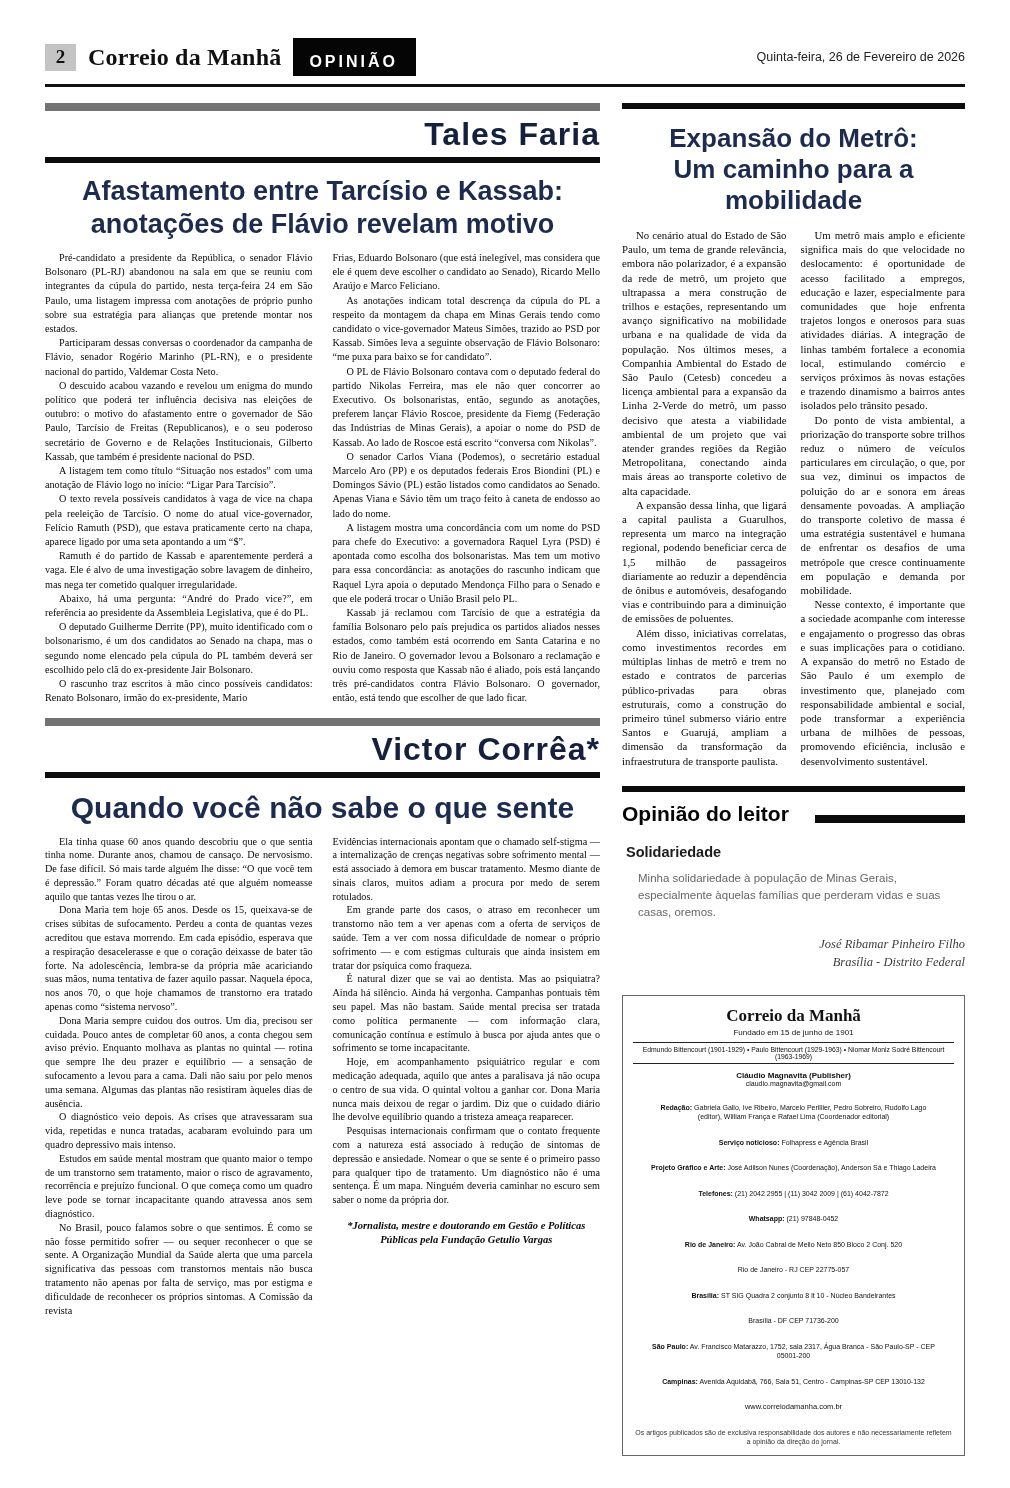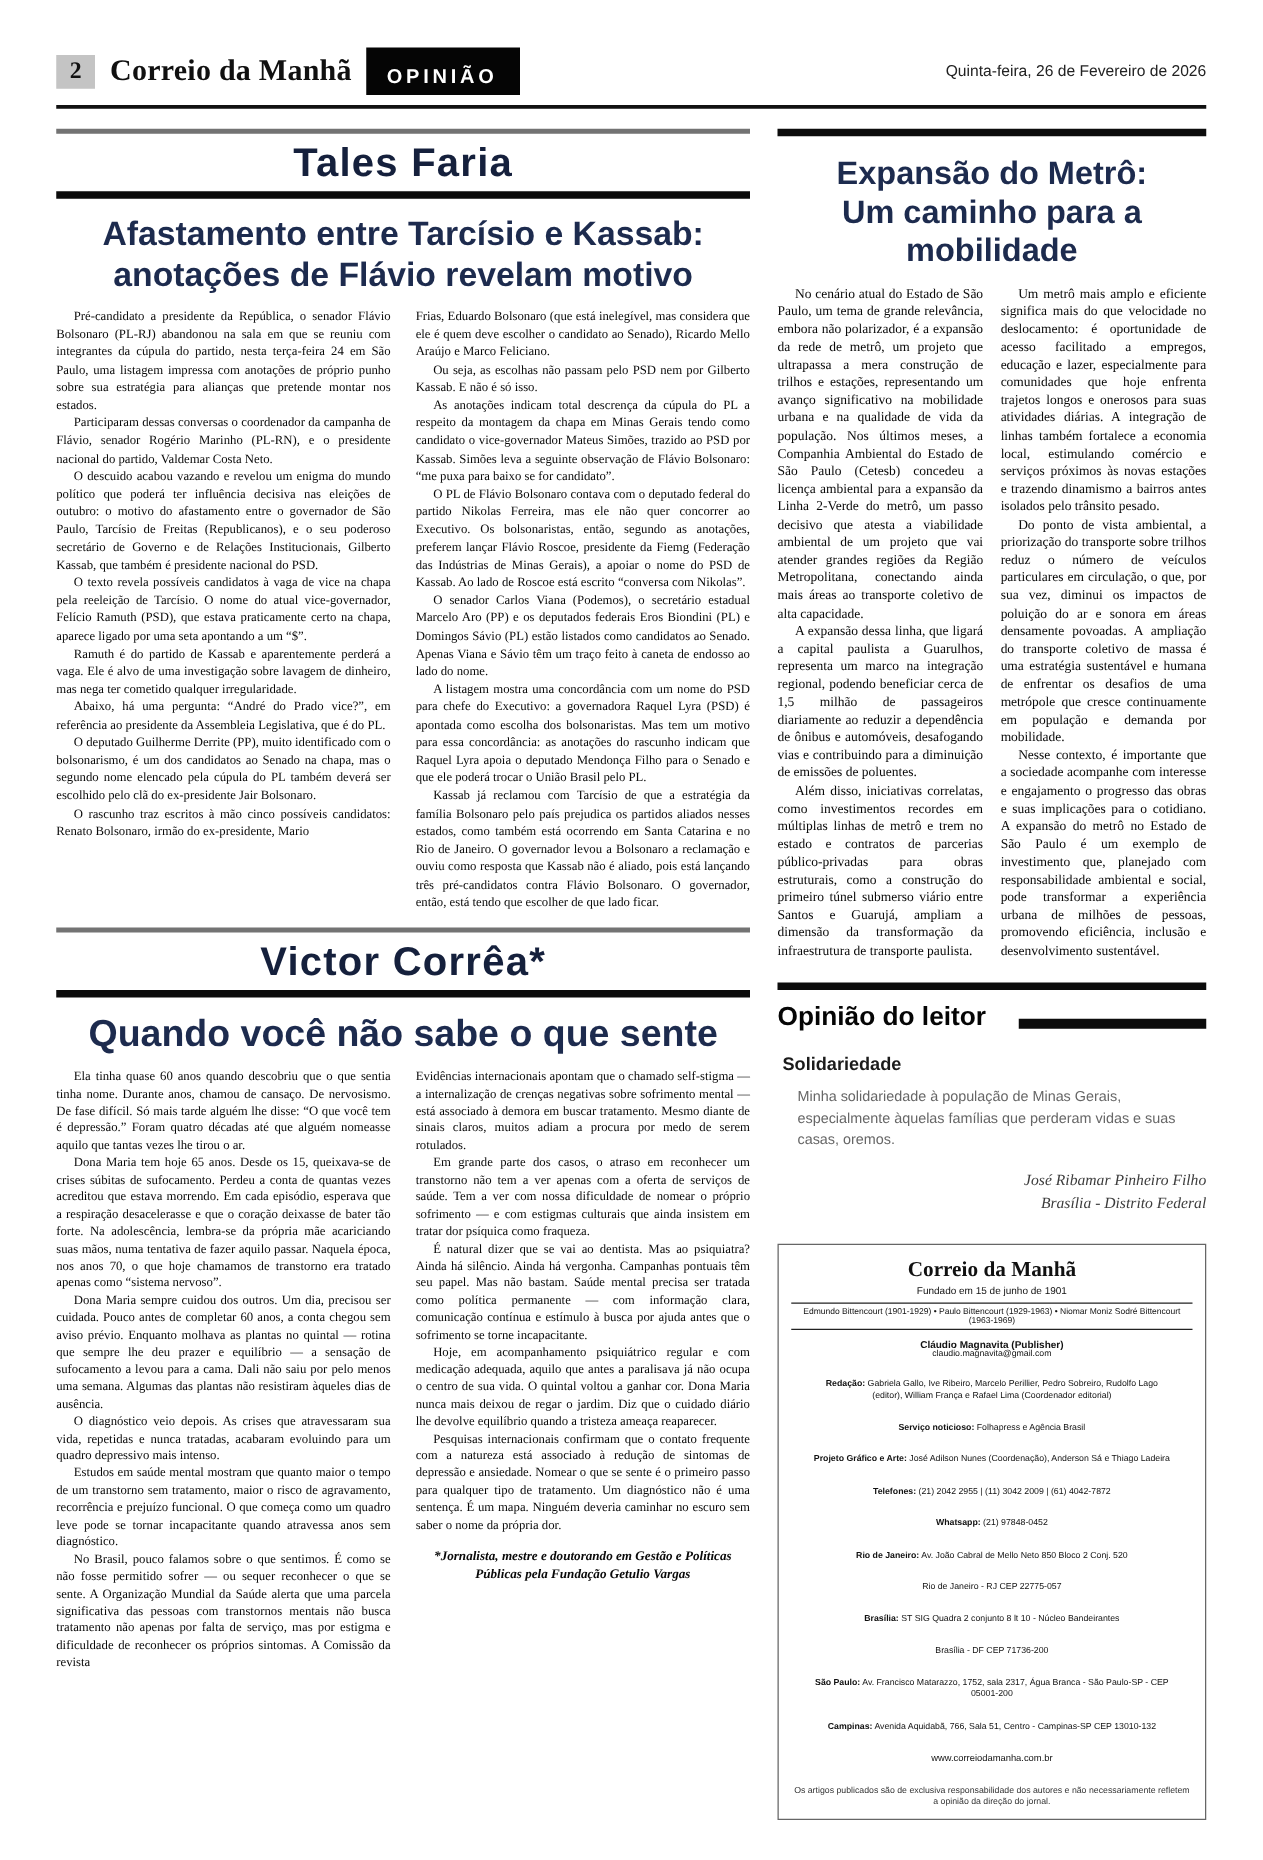--- a/index.html
+++ b/index.html
@@ -49,24 +49,24 @@
   .toprule { height: 3px; background: #111; margin: 0 45px; }
 
   
   .content { display: flex; gap: 22px; margin: 16px 45px 0 45px; }
   .col-left { flex: 0 0 555px; width: 555px; }
   .col-right { flex: 1; min-width: 0; }
 
   .bar { background: #0c0c0c; height: 6px; }
 
   .author-block {
-    border-top: 4px solid #737373;
+    border-top: 8px solid #737373;
     border-bottom: 6px solid #0c0c0c;
     padding: 4px 0;
-    text-align: center;
+    text-align: right;
   }
   .author-name {
     margin: 0;
     font-family: "Liberation Sans", sans-serif;
     font-weight: bold;
     font-size: 32px;
     line-height: 38px;
     color: #15203c;
     letter-spacing: 1px;
   }
@@ -188,29 +188,29 @@
       <section class="article tales">
         <div class="author-block">
           <h2 class="author-name">Tales Faria</h2>
         </div>
         <h1 class="headline tales-headline">Afastamento entre Tarcísio e Kassab: anotações de Flávio revelam motivo</h1>
         <div class="two-col">
           <div class="textcol">
               <p class="para">Pré-candidato a presidente da República, o senador Flávio Bolsonaro (PL-RJ) abandonou na sala em que se reuniu com integrantes da cúpula do partido, nesta terça-feira 24 em São Paulo, uma listagem impressa com anotações de próprio punho sobre sua estratégia para alianças que pretende montar nos estados.</p>
               <p class="para">Participaram dessas conversas o coordenador da campanha de Flávio, senador Rogério Marinho (PL-RN), e o presidente nacional do partido, Valdemar Costa Neto.</p>
               <p class="para">O descuido acabou vazando e revelou um enigma do mundo político que poderá ter influência decisiva nas eleições de outubro: o motivo do afastamento entre o governador de São Paulo, Tarcísio de Freitas (Republicanos), e o seu poderoso secretário de Governo e de Relações Institucionais, Gilberto Kassab, que também é presidente nacional do PSD.</p>
+              <p class="para">A listagem tem como título “Situação nos estados” com uma anotação de Flávio logo no início: “Ligar Para Tarcísio”.</p>
               <p class="para">O texto revela possíveis candidatos à vaga de vice na chapa pela reeleição de Tarcísio. O nome do atual vice-governador, Felício Ramuth (PSD), que estava praticamente certo na chapa, aparece ligado por uma seta apontando a um “$”.</p>
               <p class="para">Ramuth é do partido de Kassab e aparentemente perderá a vaga. Ele é alvo de uma investigação sobre lavagem de dinheiro, mas nega ter cometido qualquer irregularidade.</p>
               <p class="para">Abaixo, há uma pergunta: “André do Prado vice?”, em referência ao presidente da Assembleia Legislativa, que é do PL.</p>
               <p class="para">O deputado Guilherme Derrite (PP), muito identificado com o bolsonarismo, é um dos candidatos ao Senado na chapa, mas o segundo nome elencado pela cúpula do PL também deverá ser escolhido pelo clã do ex-presidente Jair Bolsonaro.</p>
               <p class="para">O rascunho traz escritos à mão cinco possíveis candidatos: Renato Bolsonaro, irmão do ex-presidente, Mario</p>
             </div>
           <div class="textcol cont">
               <p class="para">Frias, Eduardo Bolsonaro (que está inelegível, mas considera que ele é quem deve escolher o candidato ao Senado), Ricardo Mello Araújo e Marco Feliciano.</p>
-              <p class="para">Ou seja, as escolhas não passam pelo PSD nem por Gilberto Kassab. E não é só isso.</p>
               <p class="para">As anotações indicam total descrença da cúpula do PL a respeito da montagem da chapa em Minas Gerais tendo como candidato o vice-governador Mateus Simões, trazido ao PSD por Kassab. Simões leva a seguinte observação de Flávio Bolsonaro: “me puxa para baixo se for candidato”.</p>
               <p class="para">O PL de Flávio Bolsonaro contava com o deputado federal do partido Nikolas Ferreira, mas ele não quer concorrer ao Executivo. Os bolsonaristas, então, segundo as anotações, preferem lançar Flávio Roscoe, presidente da Fiemg (Federação das Indústrias de Minas Gerais), a apoiar o nome do PSD de Kassab. Ao lado de Roscoe está escrito “conversa com Nikolas”.</p>
               <p class="para">O senador Carlos Viana (Podemos), o secretário estadual Marcelo Aro (PP) e os deputados federais Eros Biondini (PL) e Domingos Sávio (PL) estão listados como candidatos ao Senado. Apenas Viana e Sávio têm um traço feito à caneta de endosso ao lado do nome.</p>
               <p class="para">A listagem mostra uma concordância com um nome do PSD para chefe do Executivo: a governadora Raquel Lyra (PSD) é apontada como escolha dos bolsonaristas. Mas tem um motivo para essa concordância: as anotações do rascunho indicam que Raquel Lyra apoia o deputado Mendonça Filho para o Senado e que ele poderá trocar o União Brasil pelo PL.</p>
               <p class="para">Kassab já reclamou com Tarcísio de que a estratégia da família Bolsonaro pelo país prejudica os partidos aliados nesses estados, como também está ocorrendo em Santa Catarina e no Rio de Janeiro. O governador levou a Bolsonaro a reclamação e ouviu como resposta que Kassab não é aliado, pois está lançando três pré-candidatos contra Flávio Bolsonaro. O governador, então, está tendo que escolher de que lado ficar.</p>
             </div>
         </div>
       </section>
 
       <section class="article victor">

